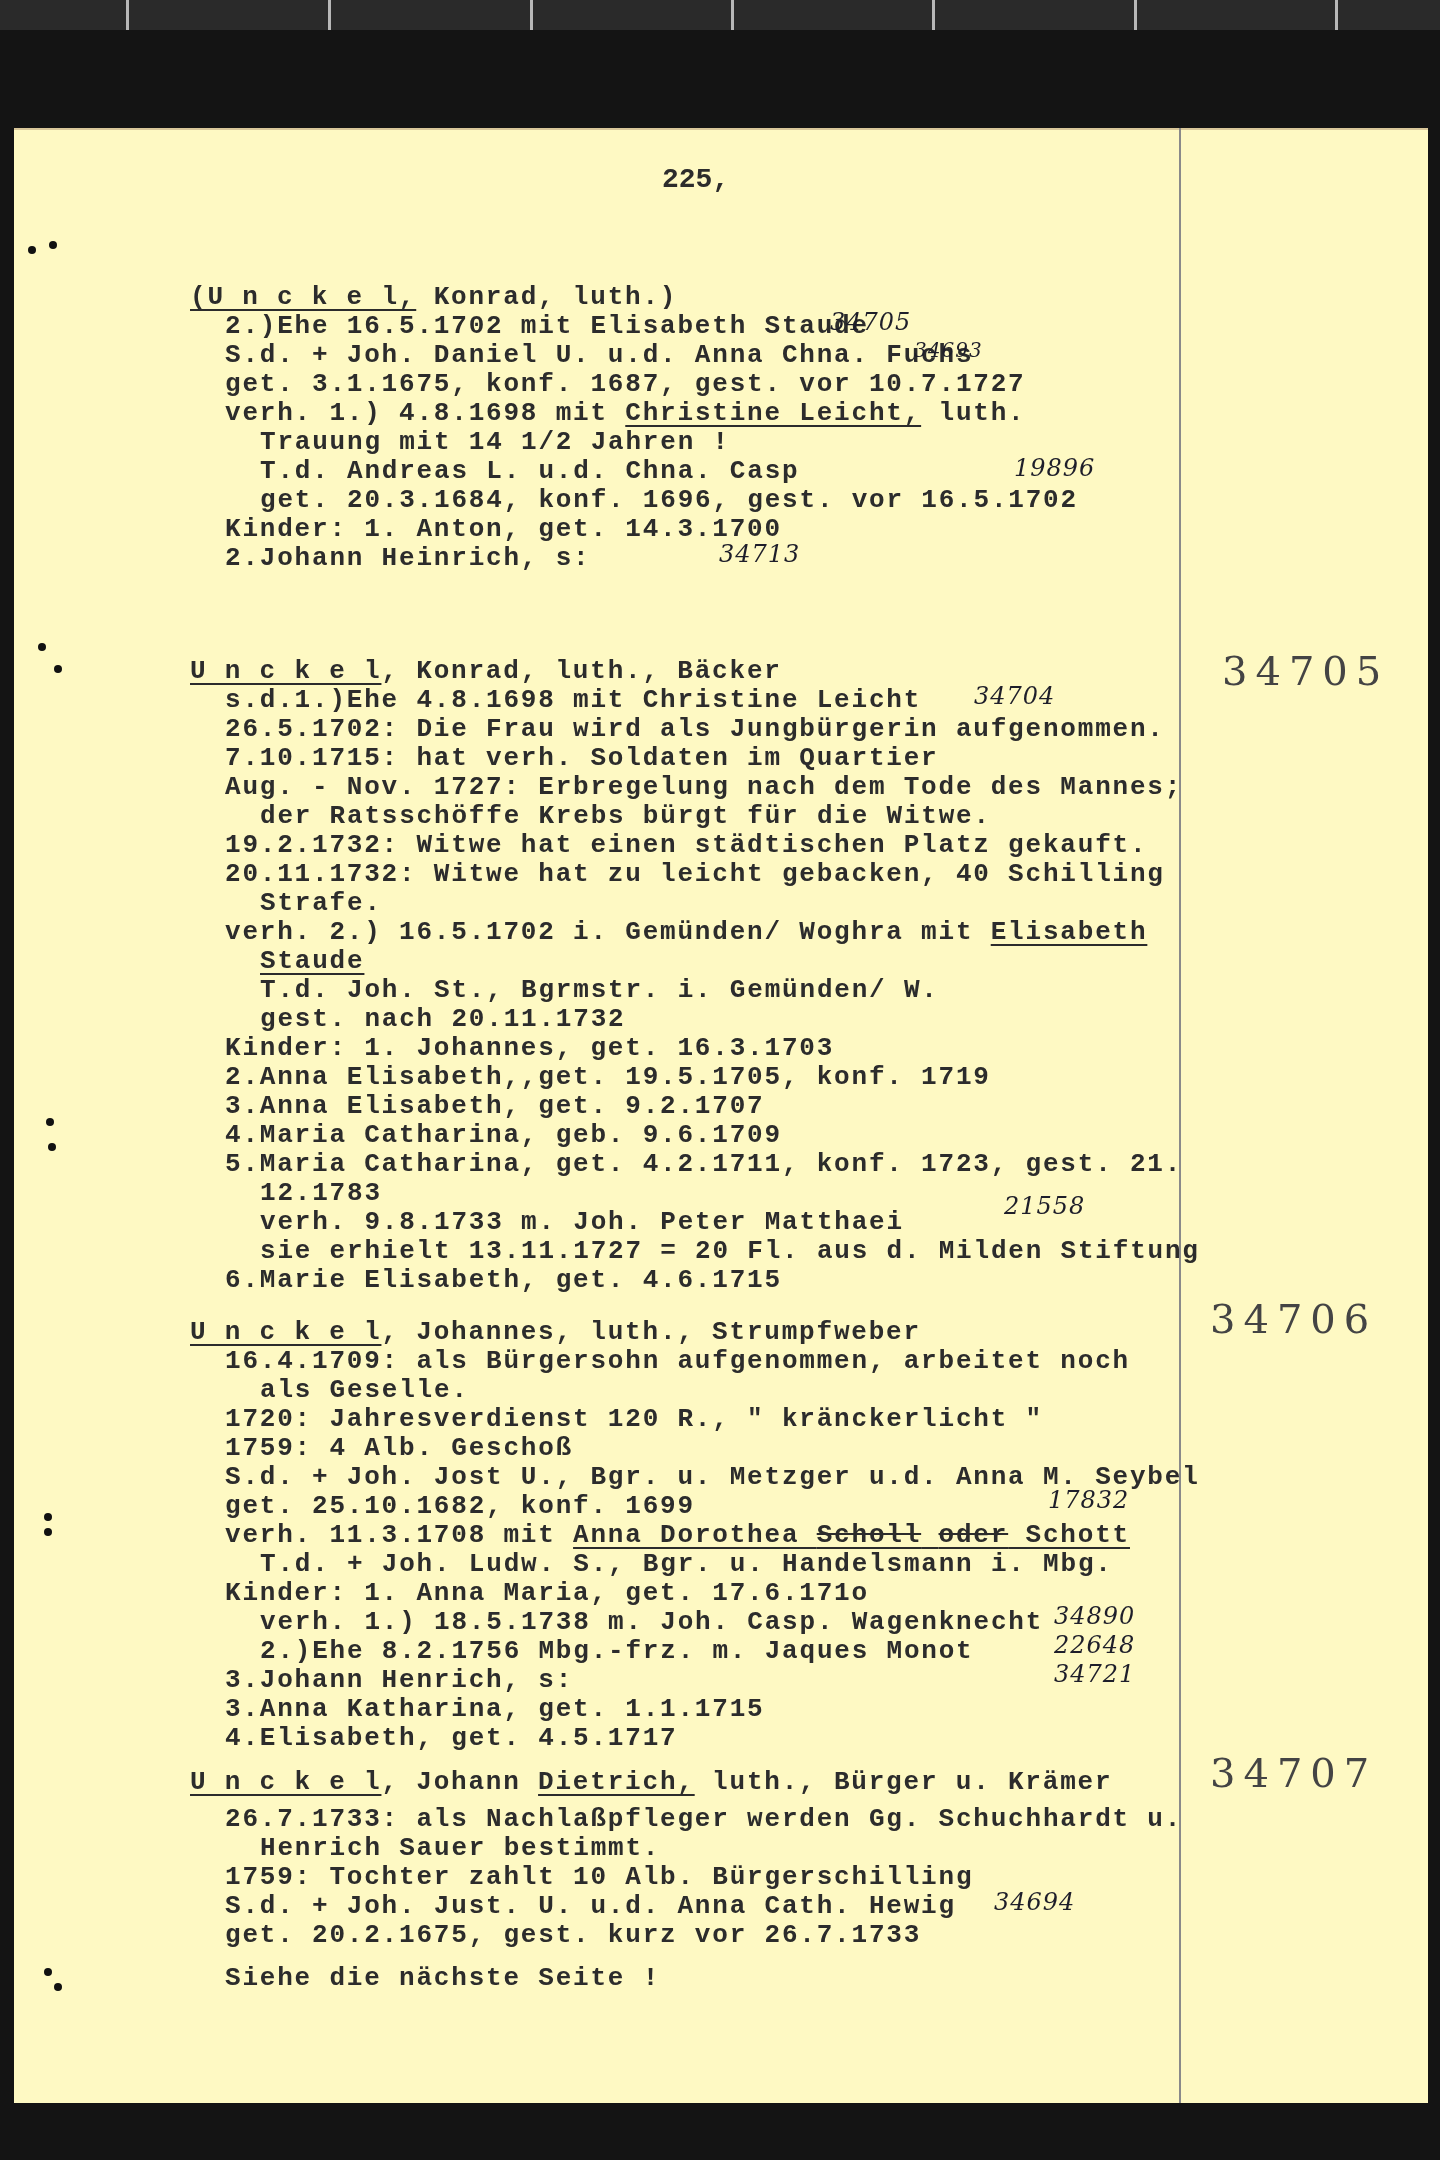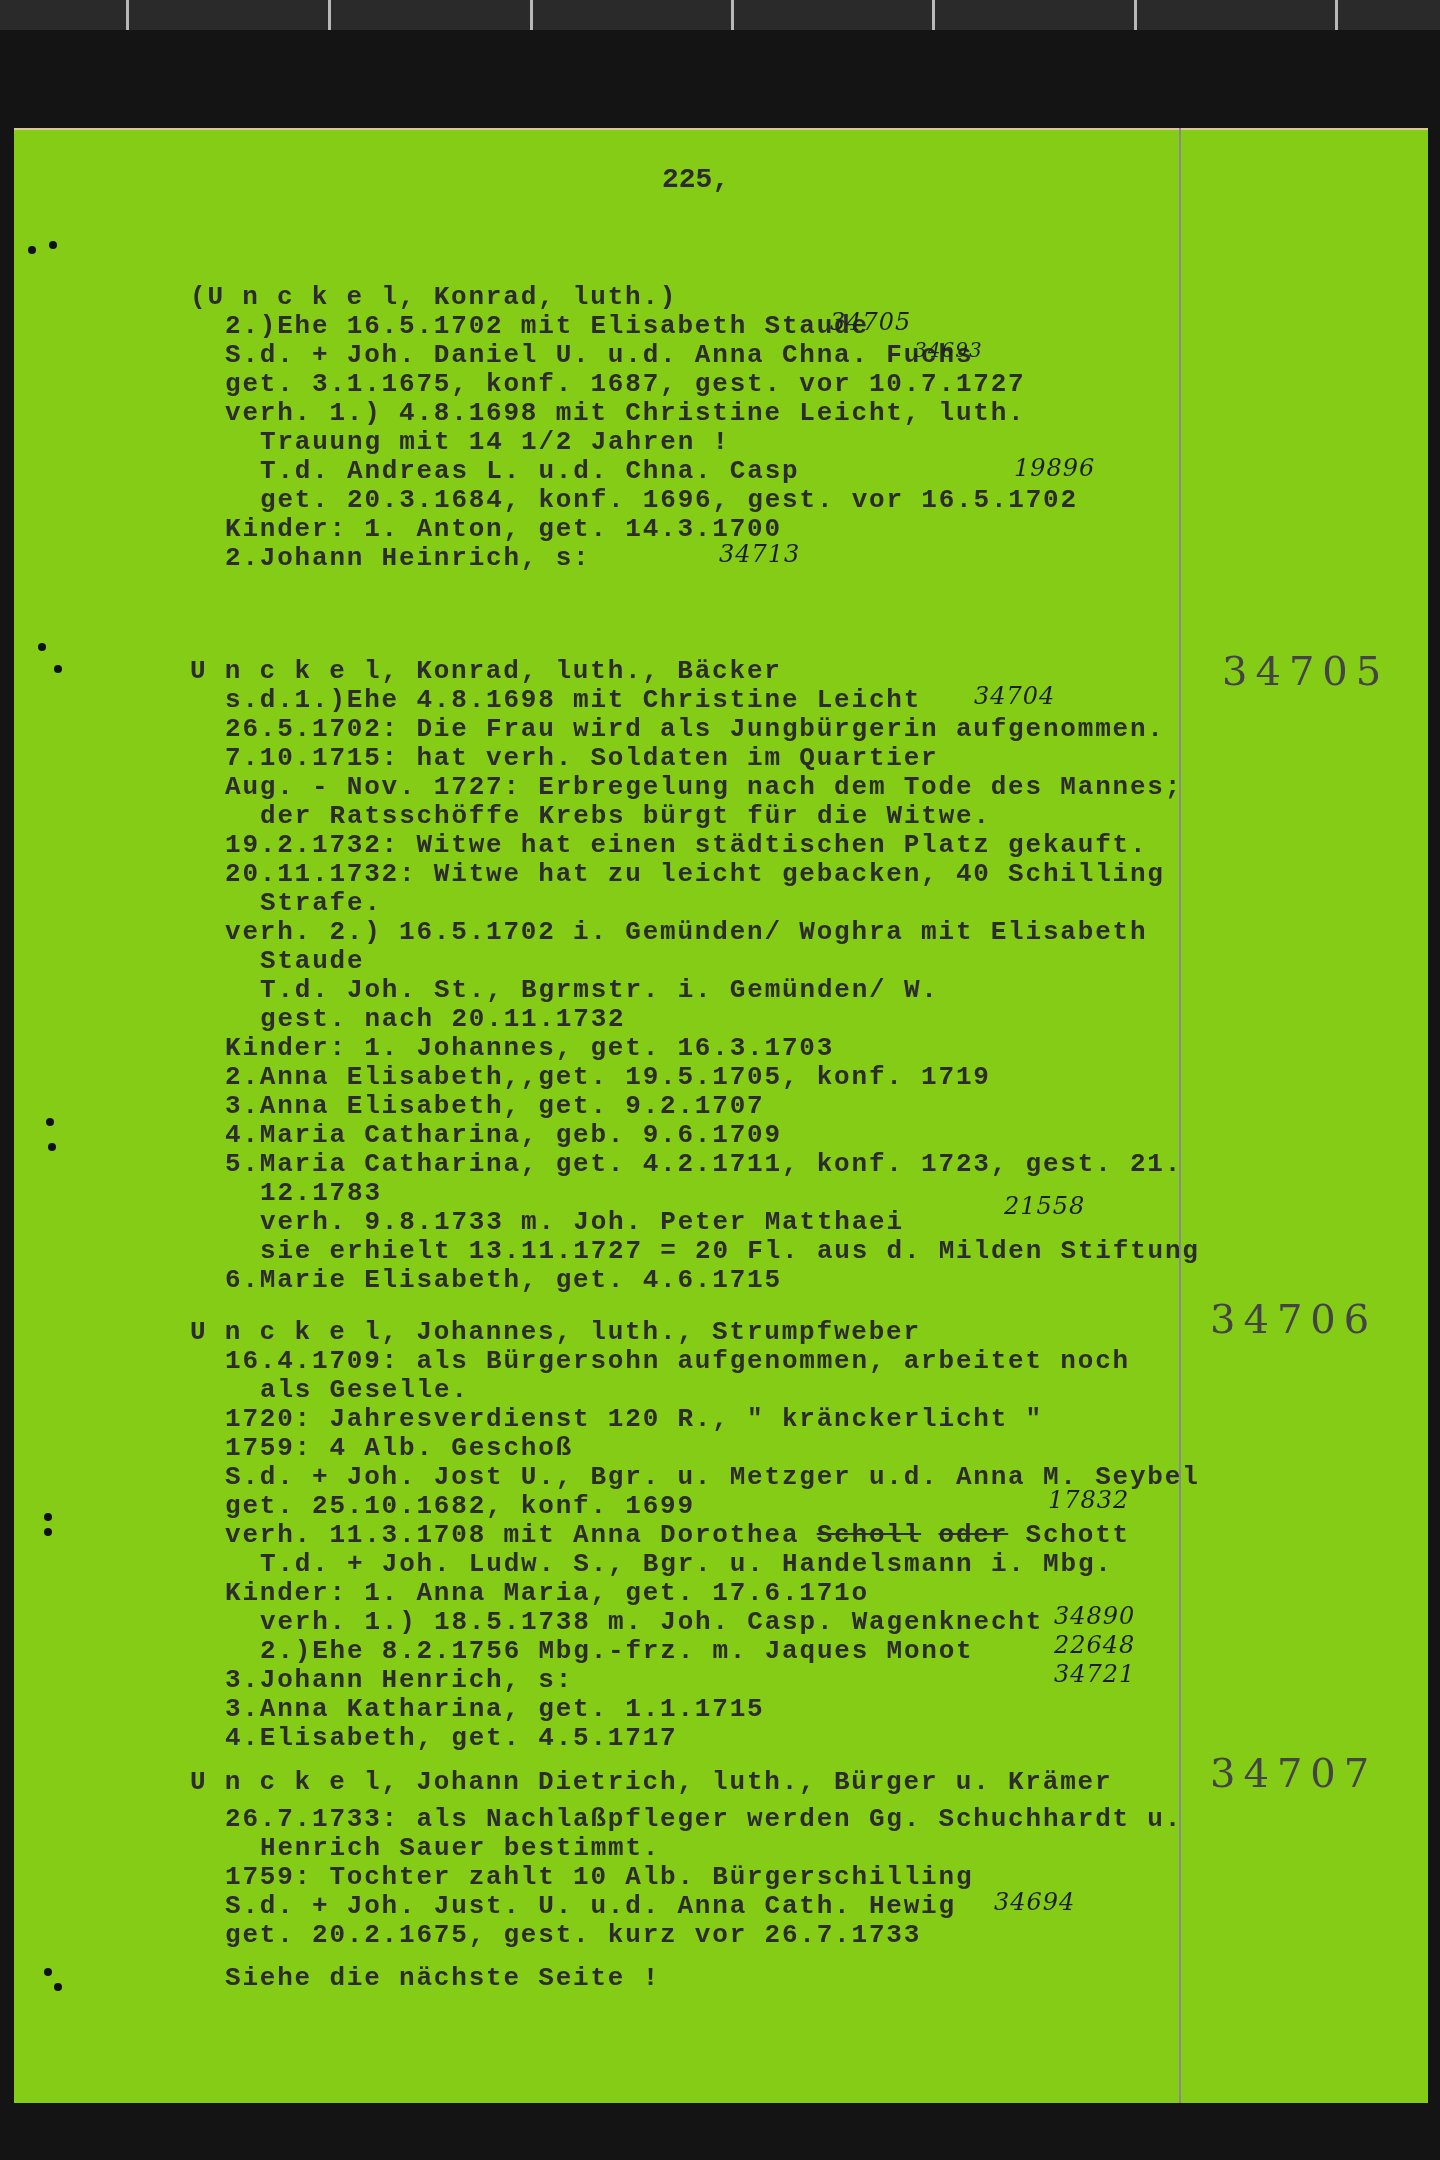--- a/index.html
+++ b/index.html
@@ -7,33 +7,33 @@
     width: 1440px; height: 2160px; position: relative; overflow: hidden;
     background: #141414;
   }
   .film-top {
     position: absolute; left: 0; top: 0; width: 1440px; height: 30px;
     background: #2a2a2a;
   }
   .film-tick { position: absolute; top: 0; width: 3px; height: 30px; background: #b8b8b8; }
   .paper {
     position: absolute; left: 14px; top: 128px; width: 1414px; height: 1975px;
-    background: #84cc16;
+    background: #fef9c3;
     box-shadow: inset 0 2px 0 #d9c79a;
   }
   .margin-rule {
     position: absolute; left: 1165px; top: 0; width: 1.5px; height: 1975px; background: #8a8a8a;
   }
   .line {
     position: absolute; white-space: pre;
     font-family: "Liberation Mono", "DejaVu Sans Mono", monospace;
     font-size: 26px; letter-spacing: 1.8px; color: #2c2c2c; line-height: 28px;
     font-weight: bold;
   }
-  .u { text-decoration-thickness: 2px; text-underline-offset: 5px; margin-top: 41px; }
+  .u { text-decoration: underline; text-decoration-thickness: 2px; text-underline-offset: 5px; margin-top: 41px; }
   .strike { text-decoration: line-through; text-align: right; }
   .hand {
     position: absolute; white-space: pre;
     font-family: "DejaVu Serif", serif; font-style: italic;
     font-size: 24px; color: #1e1e2a; letter-spacing: 1px;
   }
   .refnum {
     position: absolute; white-space: pre;
     font-family: "DejaVu Serif", serif; font-size: 40px; letter-spacing: 8px; color: #444;
   }

